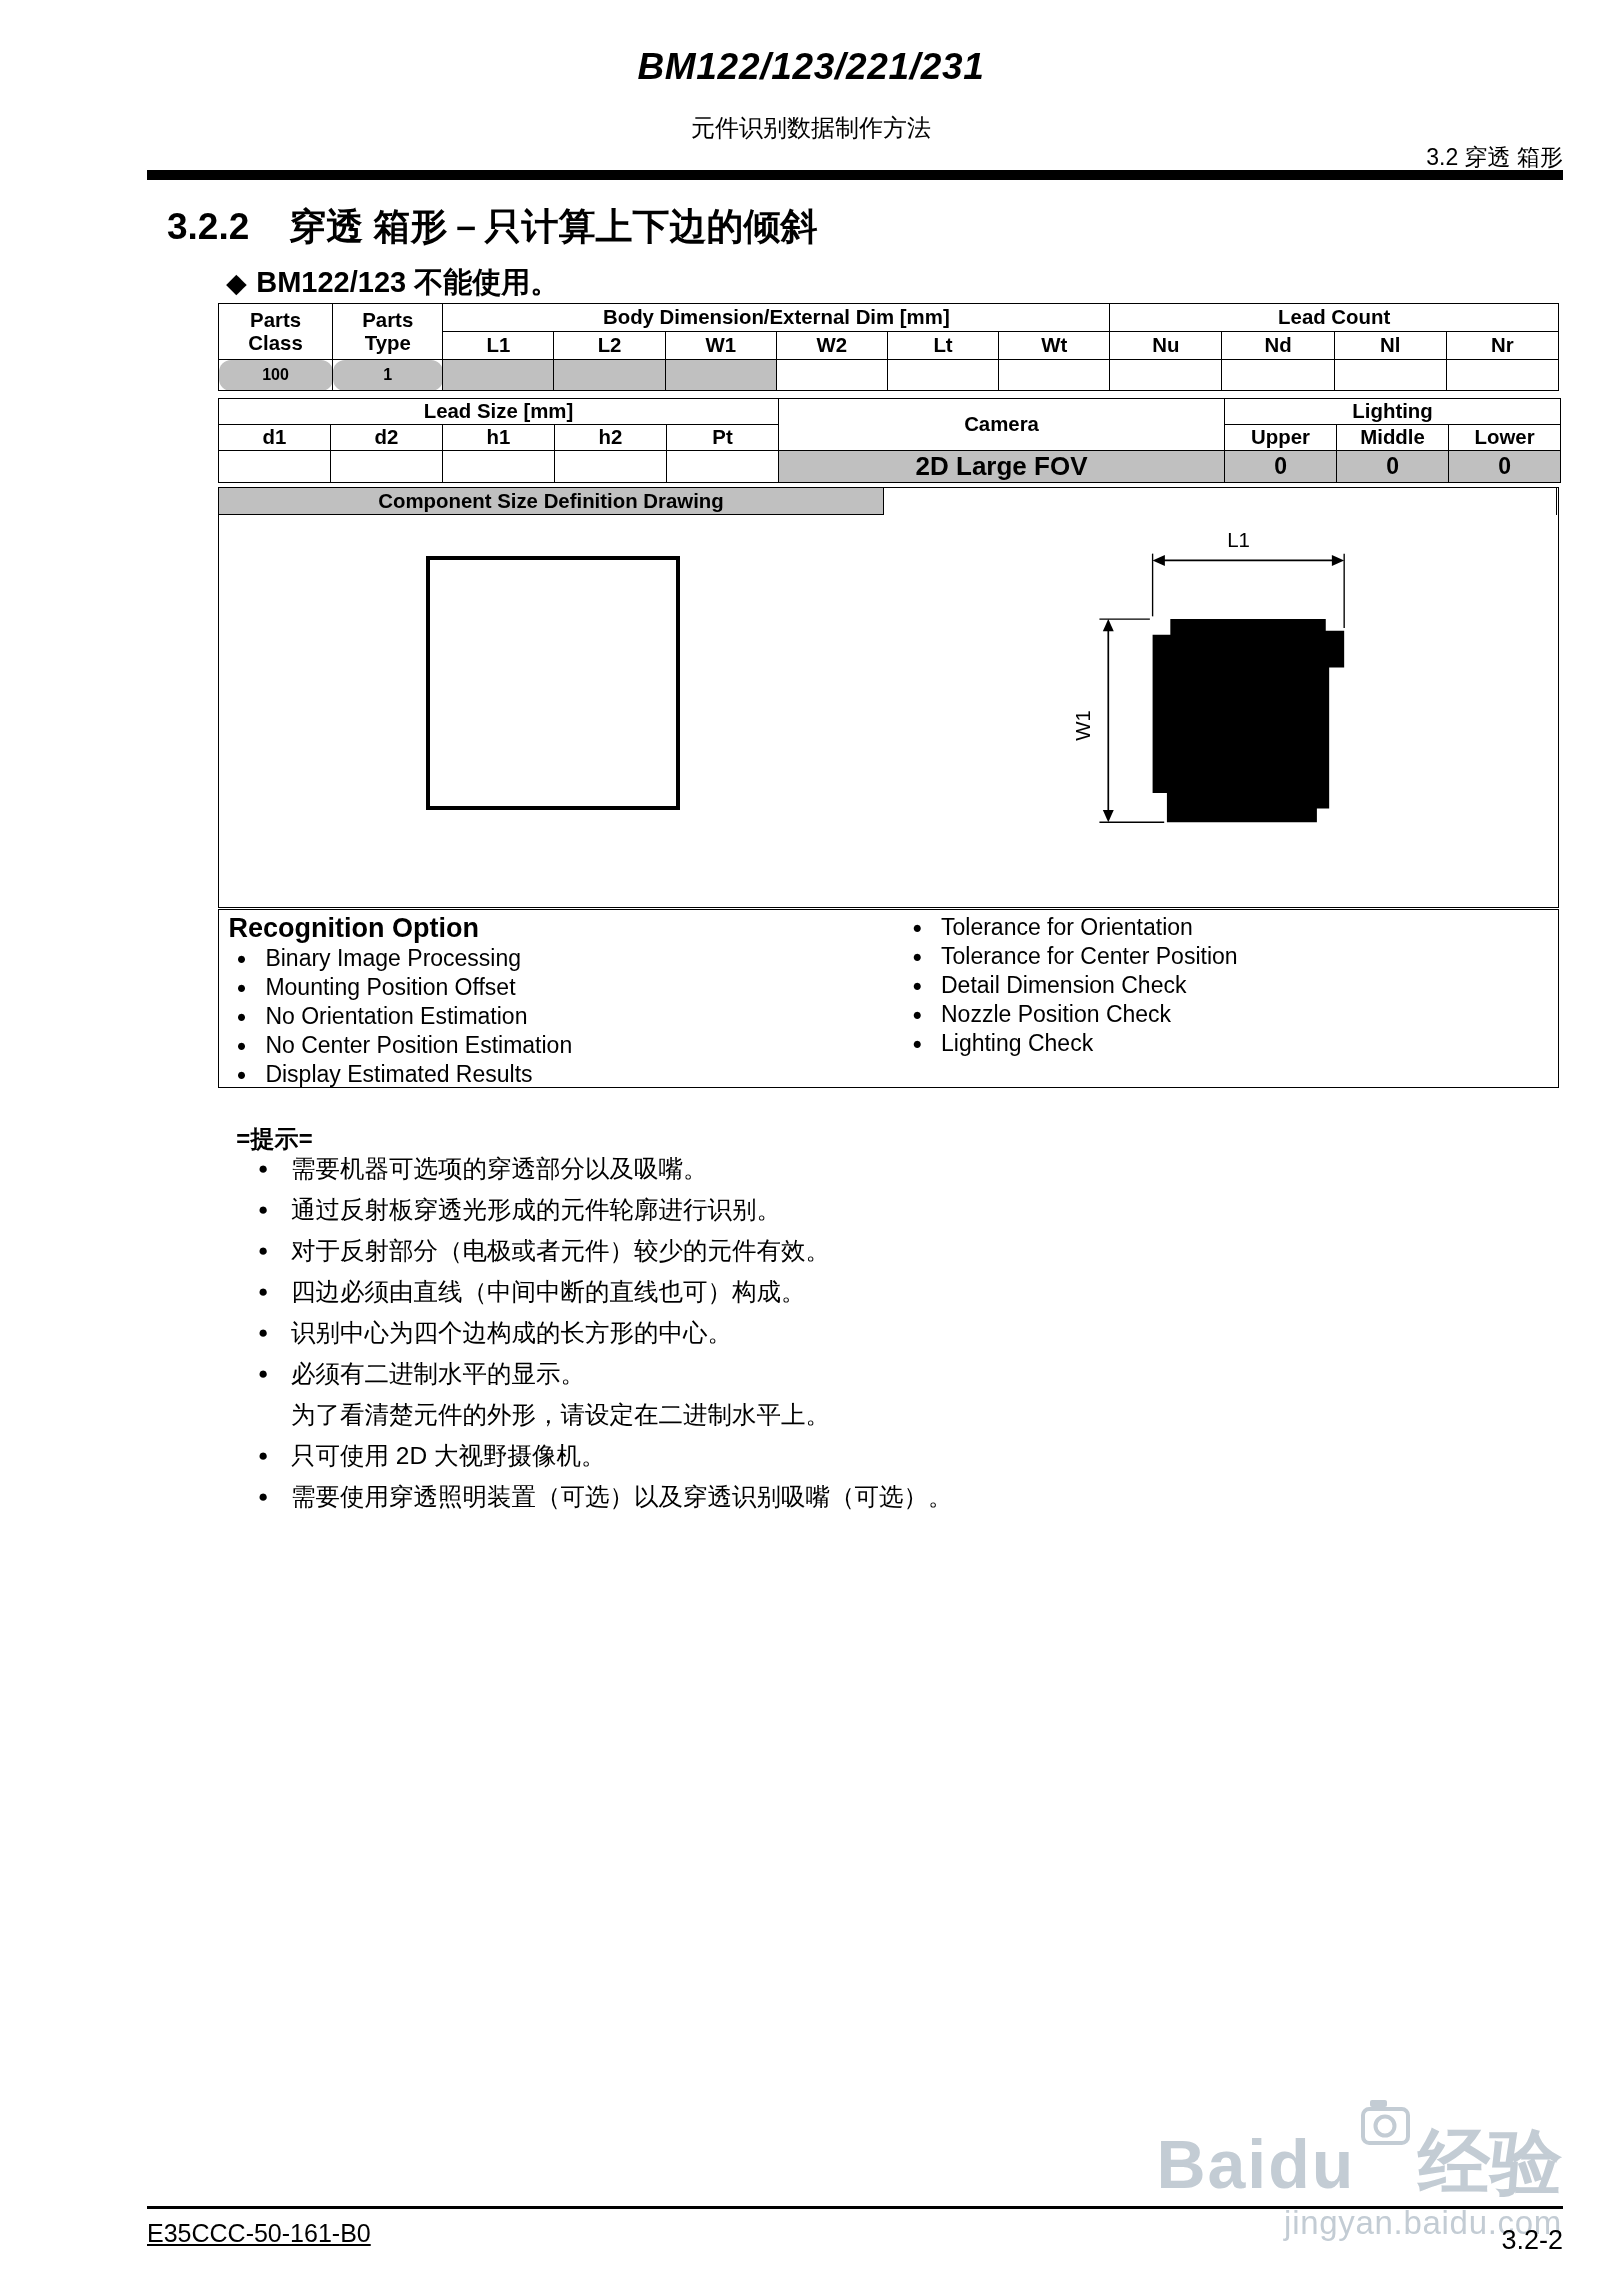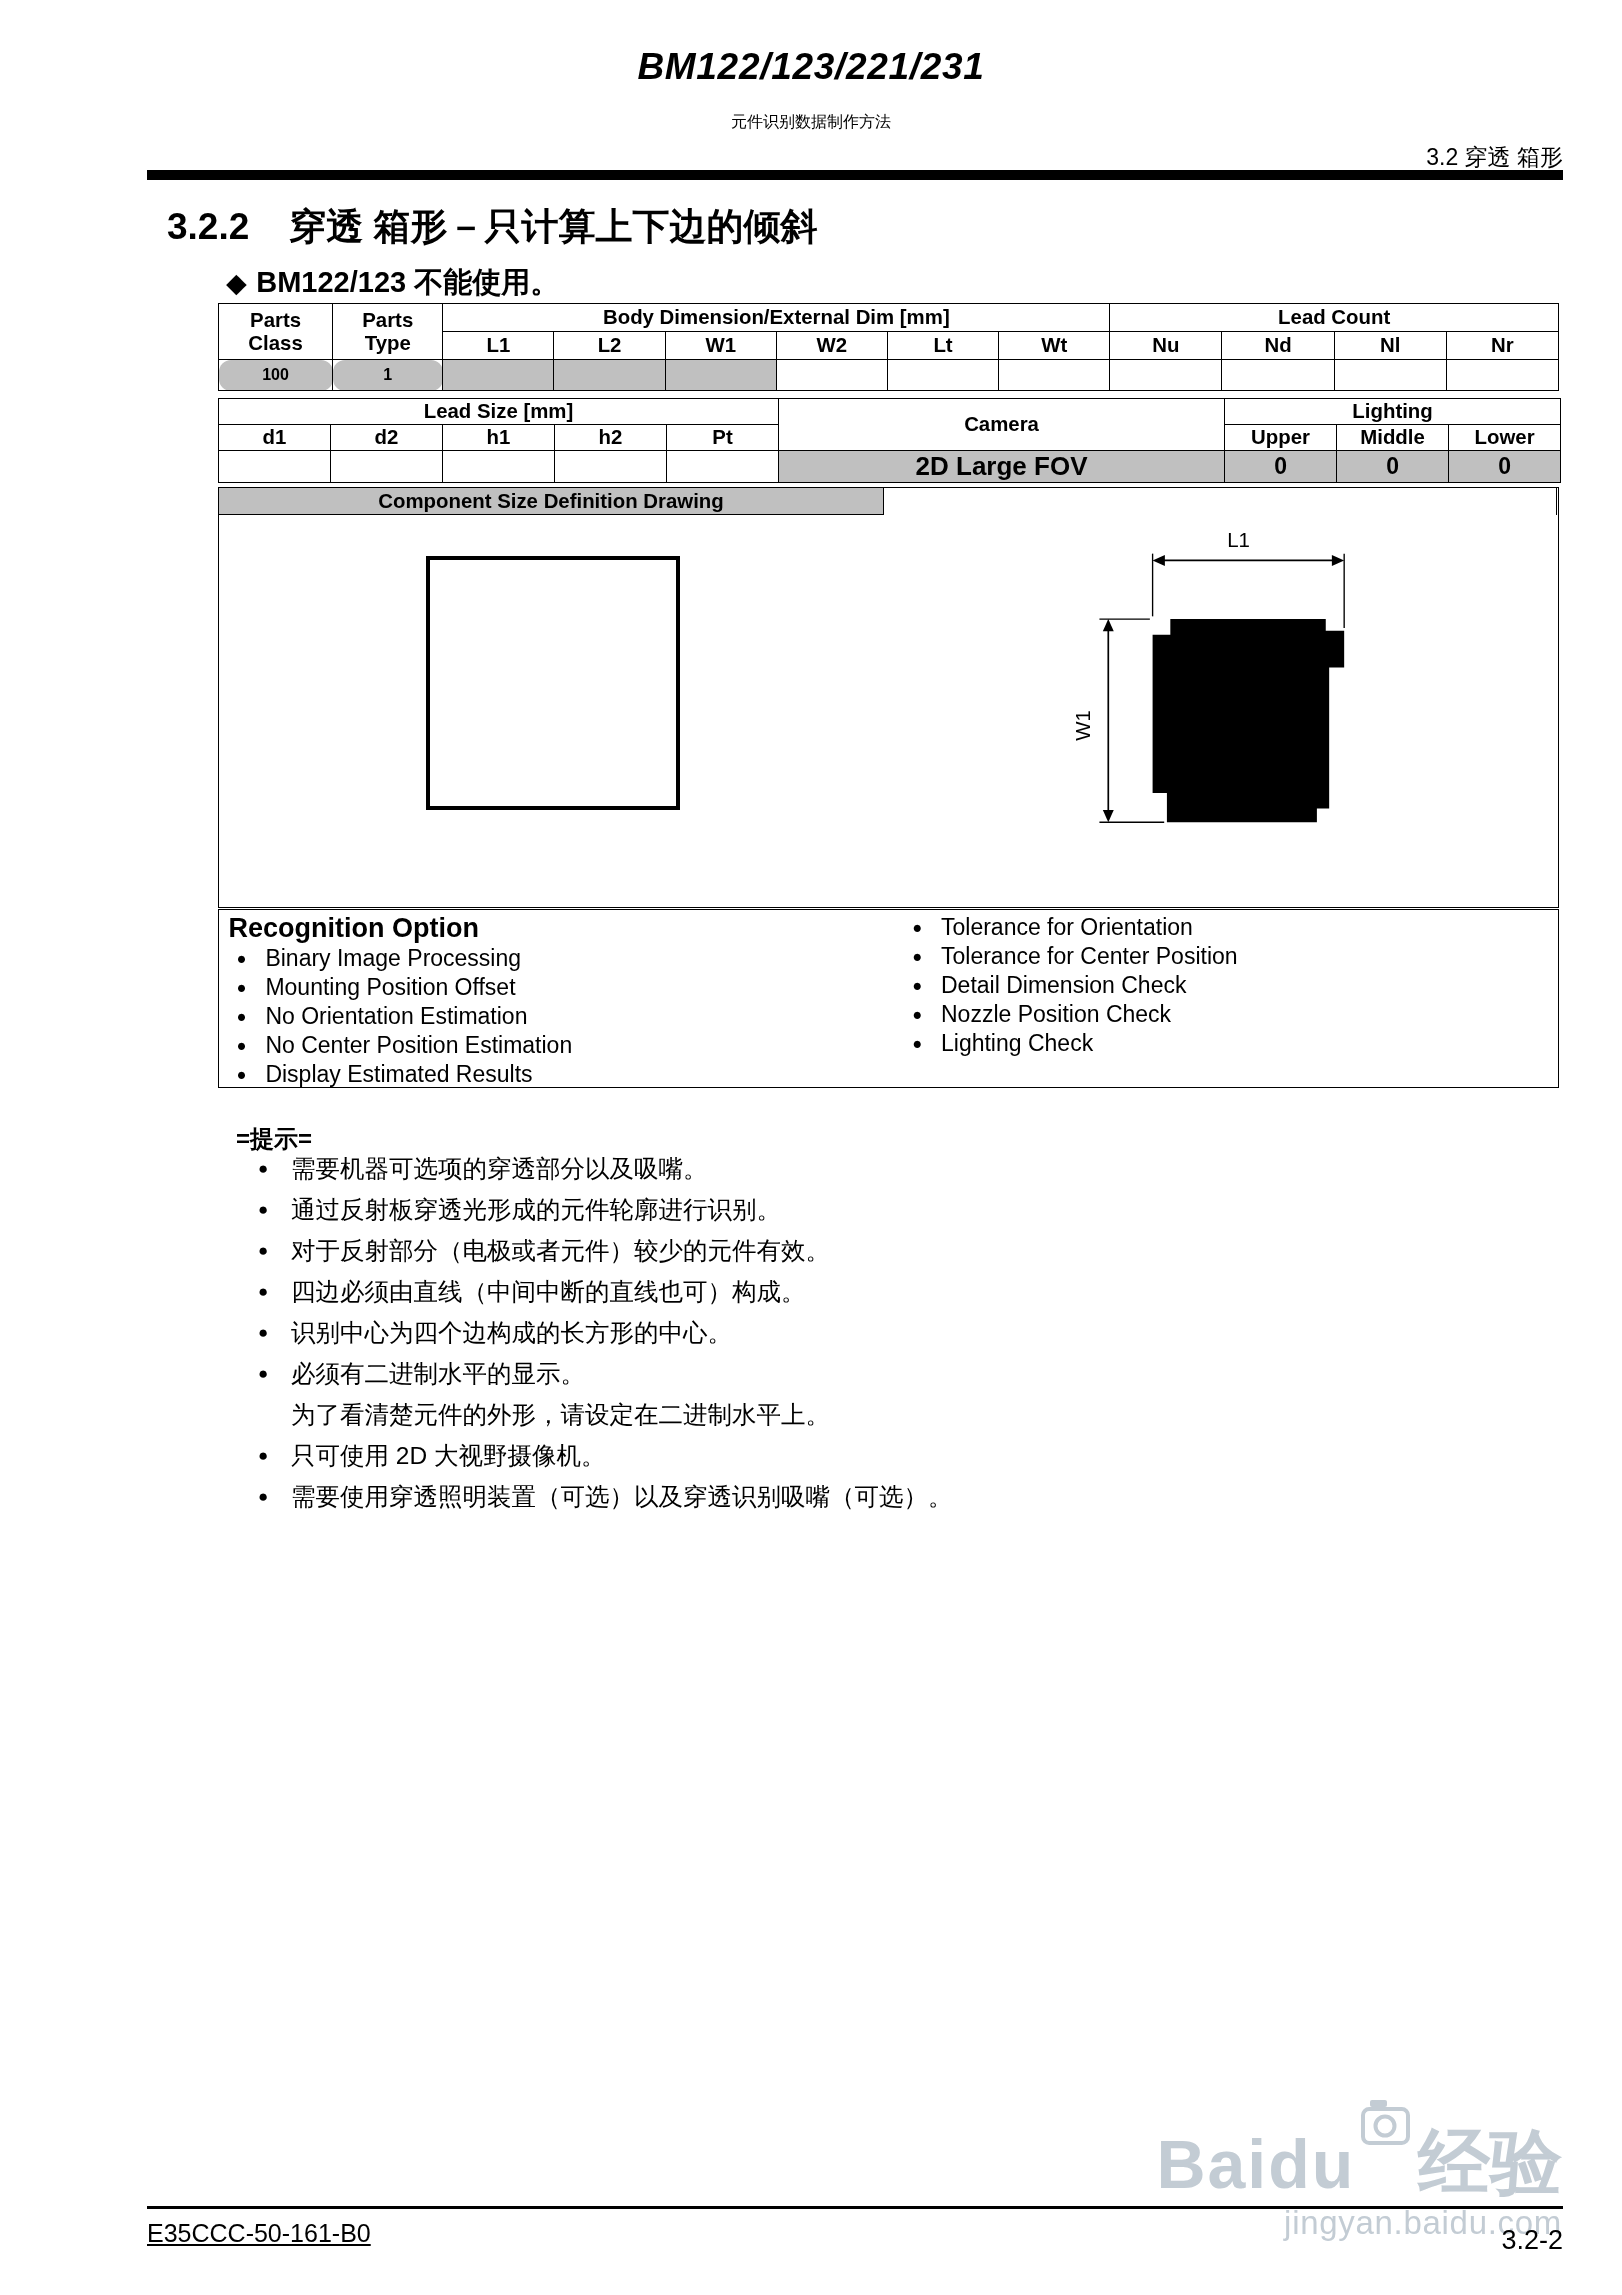--- a/index.html
+++ b/index.html
@@ -5,21 +5,21 @@
   * { margin:0; padding:0; box-sizing:border-box; }
   html,body { background:#ffffff; }
   .page {
     position:relative; width:1622px; height:2295px; background:#fff;
     overflow:hidden; color:#000;
     font-family:"Liberation Sans","DejaVu Sans",sans-serif;
   }
   
   .hdr-model { position:absolute; top:46px; left:0; width:1622px; text-align:center;
     font-size:37px; font-weight:bold; font-style:italic; letter-spacing:0.7px; }
-  .hdr-sub   { position:absolute; top:112px; left:0; width:1622px; text-align:center; font-size:16px; }
+  .hdr-sub   { position:absolute; top:112px; left:0; width:1622px; text-align:center; font-size:24px; }
   .hdr-ref   { position:absolute; top:142px; right:59px; font-size:23px; }
   .rule-thick{ position:absolute; top:170px; left:147px; width:1416px; height:10.2px; background:#000; }
   
   .sec-title { position:absolute; top:202px; left:167px; font-size:37px; font-weight:bold; }
   .sec-num   { margin-right:40px; }
   .diamond-note { position:absolute; top:263px; left:226px; font-size:29px; font-weight:bold; }
   .diamond   { margin-right:9.5px; font-size:27px; }
   
   table { border-collapse:collapse; table-layout:fixed; }
   .t1 { position:absolute; top:303px; left:218px; width:1341px; }
@@ -47,21 +47,21 @@
   .comp-svg text { font-family:"Liberation Sans","DejaVu Sans",sans-serif; fill:#000; }
   
   .opt-box { position:absolute; top:909px; left:218px; width:1341px; height:179px; border:1.4px solid #000; }
   .opt-title { position:absolute; left:9.5px; top:2.7px; font-size:27px; font-weight:bold; }
   .opt-list { list-style:none; position:absolute; font-size:23px; }
   .opt-list.leftcol  { left:16.4px;  top:34px; }
   .opt-list.rightcol { left:692px; top:2.7px; }
   .opt-list li { position:relative; padding-left:30px; line-height:29px; white-space:nowrap; }
   .opt-list li::before { content:"●"; position:absolute; left:1.4px; top:0; font-size:16.4px; line-height:29px; }
   
-  .tips-head { position:absolute; top:1123px; left:236px; font-size:24px; font-weight:bold; }
+  .tips-head { position:absolute; top:1123px; left:236px; font-size:24px; font-weight:bold;font-family:Liberation Mono, monospace; }
   .tips-list { position:absolute; top:1148px; left:258px; width:1302px; list-style:none; font-size:24.5px; }
   .tips-list li { position:relative; padding-left:33px; line-height:41px; }
   .tips-list li::before { content:"●"; position:absolute; left:0; top:0; font-size:17px; line-height:41px; }
   .tips-cont { line-height:41px; }
   
   .watermark { position:absolute; top:2087px; right:60px; color:var(--watermark,#c3ccd4); text-align:right; }
   .wm-row { display:flex; align-items:flex-end; justify-content:flex-end; }
   .wm-brand { font-size:68px; font-weight:bold; letter-spacing:2px; line-height:1; }
   .wm-cn { font-size:72px; font-weight:bold; line-height:1; margin-left:6.8px;margin-top:39px; }
   .wm-cam { position:relative; display:inline-block; width:49px; height:38px;

